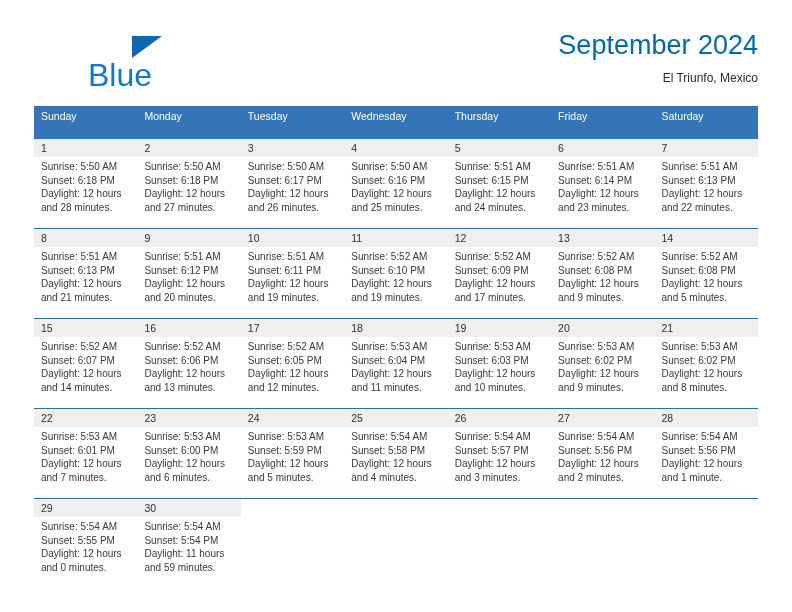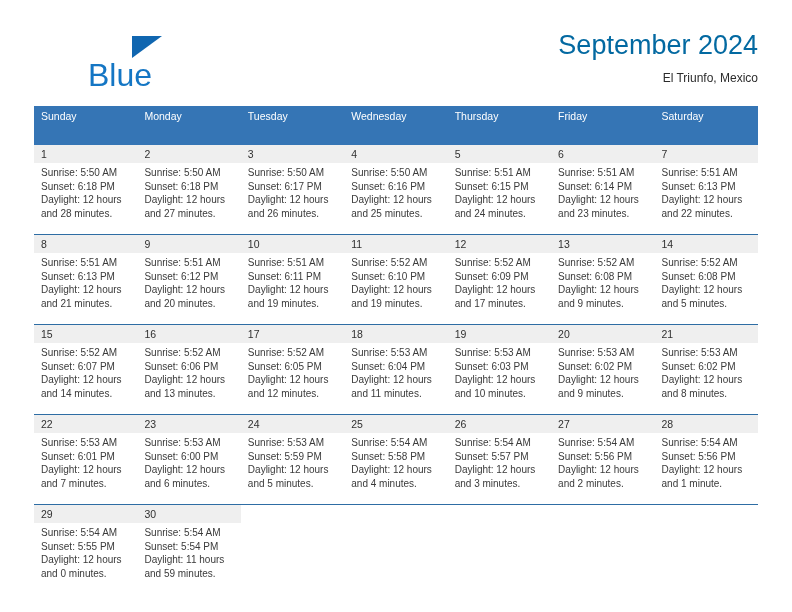--- a/index.html
+++ b/index.html
@@ -94,21 +94,21 @@
     border-collapse: collapse;
     table-layout: fixed;
   }
 
   .calendar th {
     background: #3575b5;
     color: #ffffff;
     font-size: 10.5px;
     font-weight: normal;
     text-align: left;
-    padding: 4px 0 22px 7px;
+    padding: 4px 0 16px 7px;
     border: none;
     line-height: 13px;
   }
 
   .calendar td {
     vertical-align: top;
     padding: 0;
     border: none;
     width: 103.43px;
     height: 89px;

